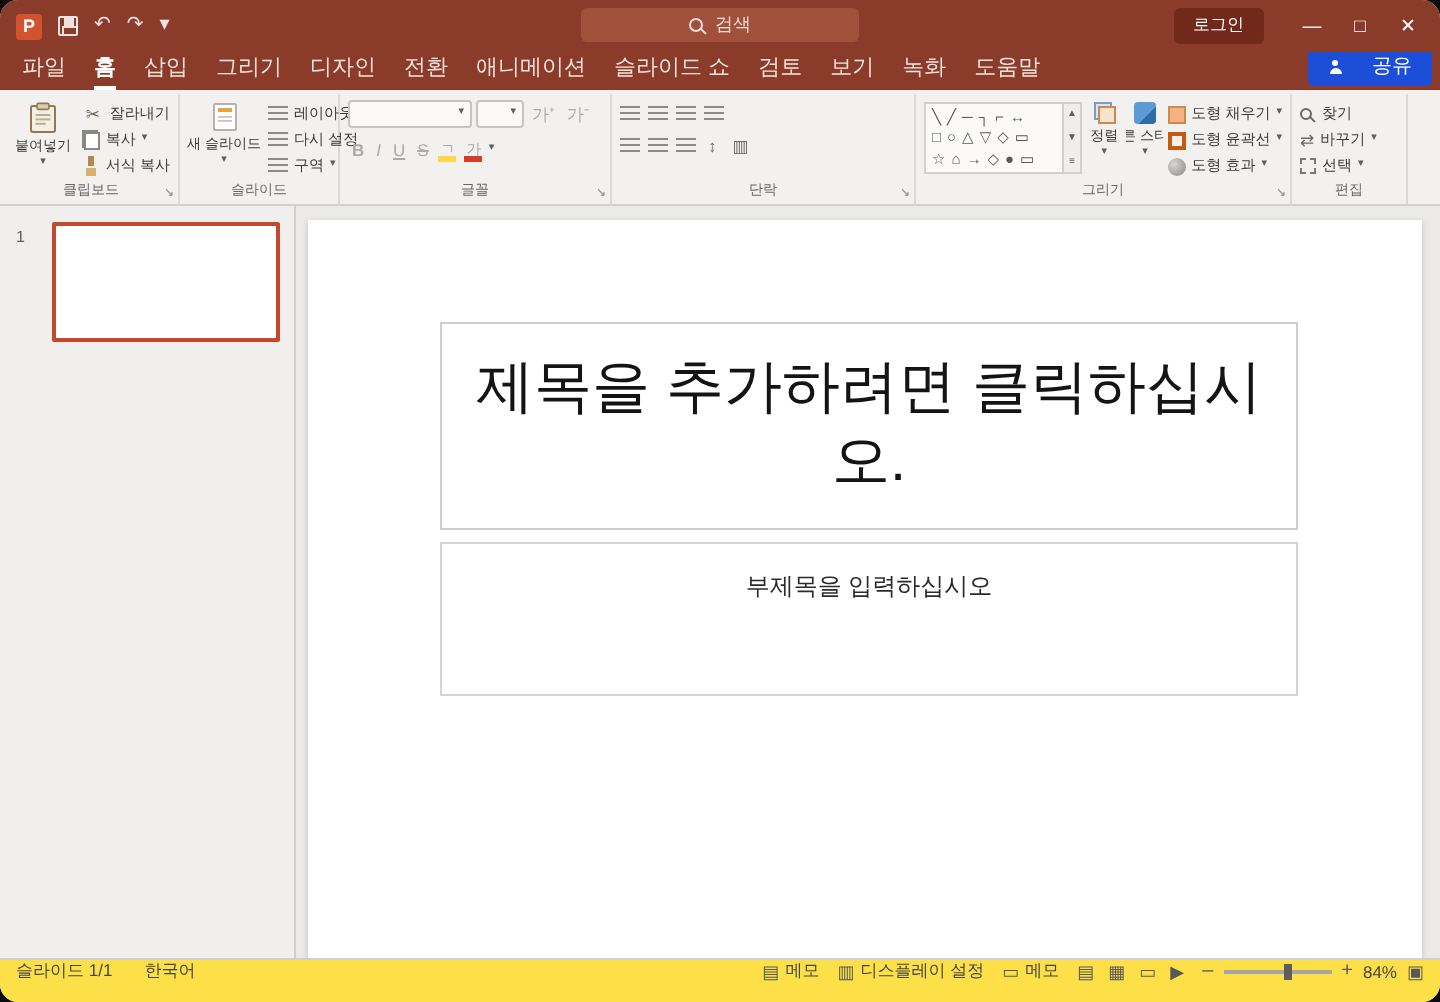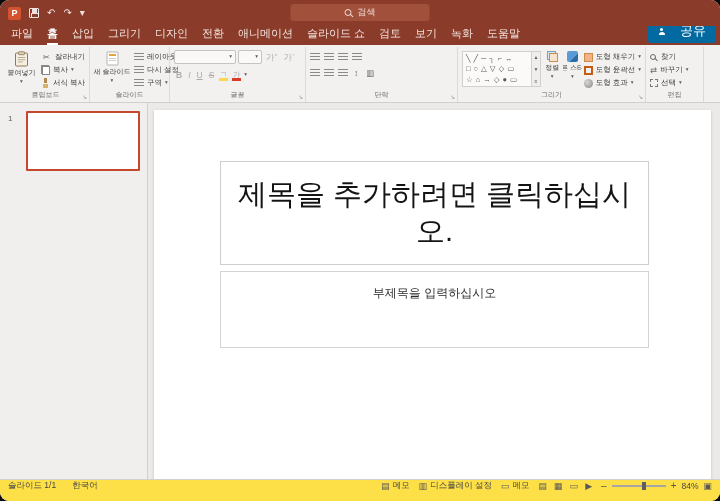--- a/index.html
+++ b/index.html
@@ -21,21 +21,21 @@
   .tb-right{margin-left:auto;display:flex;align-items:center}
   .login{background:#72291a;color:#fff;font-size:8.5px;padding:3px 10px;border-radius:3px;margin-right:12px;white-space:nowrap}
   .winbtn{width:24px;height:26px;display:flex;align-items:center;justify-content:center;color:#fff;font-size:9.5px}
 
   
   .tabsrow{height:19px;background:#8a3b2a;display:flex;align-items:flex-end;padding:0 4px;flex:0 0 auto}
   .tab{color:#f3e2db;font-size:11px;padding:2px 7px 4px;position:relative;white-space:nowrap;cursor:default}
   .tab.active{font-weight:bold;color:#fff}
   .tab.active:after{content:"";position:absolute;left:7px;right:7px;bottom:0;height:2px;background:#fff}
   .sharewrap{margin-left:auto;display:flex;align-items:center;padding-bottom:2px}
-  .sharebtn{background:#0369a1;color:#fff;font-size:13px;padding:3px 10px;border-radius:3px;display:flex;gap:15px;align-items:center;border:none}
+  .sharebtn{background:#1d4ed8;color:#fff;font-size:10px;padding:3px 10px;border-radius:3px;display:flex;gap:15px;align-items:center;border:none}
   .person{width:7px;height:7px;position:relative;display:inline-block}
   .person:before{content:"";position:absolute;top:0;left:2px;width:3px;height:3px;border-radius:50%;background:#fff}
   .person:after{content:"";position:absolute;bottom:0;left:.5px;width:6px;height:3px;border-radius:3px 3px 0 0;background:#fff}
 
   
   .ribbon{height:58px;background:#f3f1f0;border-bottom:1px solid #d2d0ce;display:flex;padding:2px 2px 0;flex:0 0 auto}
   .grp{position:relative;display:flex;gap:4px;padding:2px 4px 13px;border-right:1px solid #dcdad8}
   .grp-label{position:absolute;bottom:2px;left:0;right:0;text-align:center;font-size:7px;color:#696764;white-space:nowrap}
   .launcher{position:absolute;right:2px;bottom:2px;font-size:6px;color:#8a8886;line-height:1}
   .bigbtn{display:flex;flex-direction:column;align-items:center;font-size:7px;color:#3b3a39;width:36px;text-align:center;gap:1px;padding-top:2px;white-space:nowrap}
@@ -104,20 +104,26 @@
       <span class="applogo">P</span>
       <span class="saveico"></span>
       <span class="qicon">↶</span>
       <span class="qicon">↷</span>
       <span class="qicon">▾</span>
     </div>
     <div class="searchpill">
       <span class="mag"></span>
       <span>검색</span>
     </div>
+    <div class="tb-right">
+      <span class="login">로그인</span>
+      <span class="winbtn">—</span>
+      <span class="winbtn">□</span>
+      <span class="winbtn">✕</span>
+    </div>
   </div>
 
   <div class="tabsrow">
     <span class="tab">파일</span>
     <span class="tab active">홈</span>
     <span class="tab">삽입</span>
     <span class="tab">그리기</span>
     <span class="tab">디자인</span>
     <span class="tab">전환</span>
     <span class="tab">애니메이션</span>

